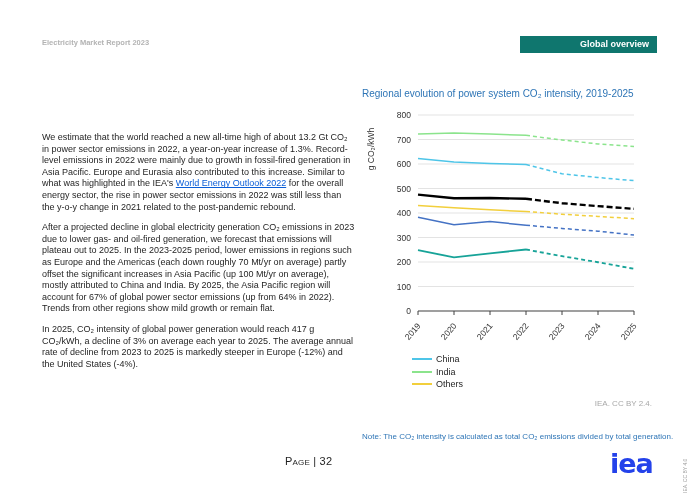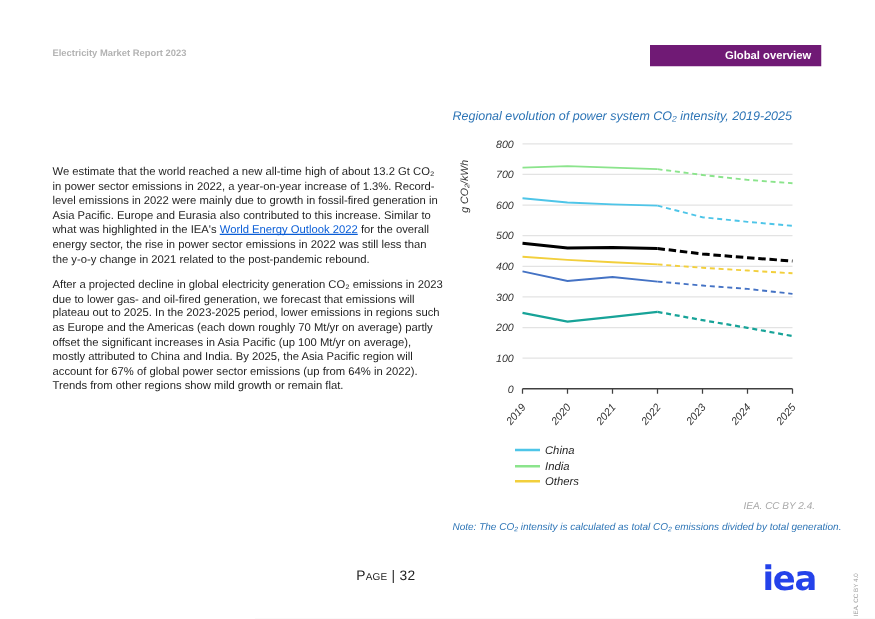--- a/index.html
+++ b/index.html
@@ -4,40 +4,40 @@
 <style>
   html,body{margin:0;padding:0;background:#f2f2f2;}
   .page{
     position:relative;width:700px;height:495px;background:#ffffff;
     font-family:"Liberation Sans","DejaVu Sans",sans-serif;overflow:hidden;
   }
   
   .report-name{position:absolute;left:42px;top:38px;font-size:7.5px;color:#b3b3b3;font-weight:bold;}
   .badge{
     position:absolute;left:520px;top:36px;width:137px;height:17px;line-height:17px;
-    background:#701a75;color:#ffffff;font-size:9px;font-weight:bold;
+    background:#0f766e;color:#ffffff;font-size:9px;font-weight:bold;
     text-align:right;padding-right:8px;box-sizing:border-box;
   }
   .page-title{
     position:absolute;left:42px;top:60px;width:645px;margin:0;
     font-size:13px;font-weight:bold;color:#1c4da0;
   }
   
   .text-col{position:absolute;left:42px;top:90px;width:313px;margin-top:42px;}
   .text-col p{margin:0 0 9px 0;font-size:9px;line-height:11.6px;color:#1f1f1f;text-align:left;}
   .text-col a{color:#0b5ed7;text-decoration:underline;}
   
-  .chart-col{position:absolute;left:362px;top:88px;width:332px;font-style:italic;}
+  .chart-col{position:absolute;left:362px;top:88px;width:332px;}
   .chart-title{font-size:10px;color:#2e75b6;margin:0 0 4px 0;}
   .legend{display:flex;margin-top:6px;padding-left:50px;gap:12px;}
   .legend-col{display:flex;flex-direction:column;width:100px;}
   .legend-item{display:flex;align-items:center;font-size:9px;color:#1f1f1f;height:12.5px;}
   .legend-item .swatch{display:inline-block;width:20px;height:2px;margin-right:4px;flex:none;}
   .attribution{font-size:8px;color:#a8a8a8;text-align:right;padding-right:42px;margin-top:8px;}
-  .note{font-size:8px;color:#2e75b6;margin-top:8px;width:315px;line-height:10.5px;}
+  .note{font-size:8px;color:#2e75b6;margin-top:24px;width:315px;line-height:10.5px;}
   
   .page-number{
     position:absolute;left:285px;top:455px;font-size:11px;color:#1f1f1f;
     font-variant:small-caps;letter-spacing:.2px;text-align:center;
   }
   .iea-logo{
     position:absolute;left:610px;top:448px;font-size:27px;font-weight:bold;
     color:#2442ea;letter-spacing:-1px;font-family:"DejaVu Sans",sans-serif;
   }
   .side-attribution{
@@ -51,20 +51,21 @@
 
 <div class="page">
 
   <span class="report-name">Electricity Market Report 2023</span>
   <div class="badge">Global overview</div>
 
 
   <div class="text-col">
     <p><span>We estimate that the world reached a new all-time high of about 13.2 Gt CO₂ in power sector emissions in 2022, a year-on-year increase of 1.3%. Record-level emissions in 2022 were mainly due to growth in fossil-fired generation in Asia Pacific. Europe and Eurasia also contributed to this increase. Similar to what was highlighted in the IEA's </span><a href="#">World Energy Outlook 2022</a><span> for the overall energy sector, the rise in power sector emissions in 2022 was still less than the y-o-y change in 2021 related to the post-pandemic rebound.</span></p>
     <p>After a projected decline in global electricity generation CO₂ emissions in 2023 due to lower gas- and oil-fired generation, we forecast that emissions will plateau out to 2025. In the 2023-2025 period, lower emissions in regions such as Europe and the Americas (each down roughly 70 Mt/yr on average) partly offset the significant increases in Asia Pacific (up 100 Mt/yr on average), mostly attributed to China and India. By 2025, the Asia Pacific region will account for 67% of global power sector emissions (up from 64% in 2022). Trends from other regions show mild growth or remain flat.</p>
+    <p>In 2025, CO₂ intensity of global power generation would reach 417 g CO₂/kWh, a decline of 3% on average each year to 2025. The average annual rate of decline from 2023 to 2025 is markedly steeper in Europe (-12%) and the United States (-4%).</p>
   </div>
 
   <div class="chart-col">
     <div class="chart-title">Regional evolution of power system CO₂ intensity, 2019-2025</div>
     <svg id="chart" width="332" height="240" viewBox="0 0 332 240">
         <text x="49" y="211" text-anchor="end" font-size="8.5" fill="#333">0</text>
         <line x1="56" y1="183.5" x2="272" y2="183.5" stroke="#e3e3e3" stroke-width="1"></line>
         <text x="49" y="186.5" text-anchor="end" font-size="8.5" fill="#333">100</text>
         <line x1="56" y1="159" x2="272" y2="159" stroke="#e3e3e3" stroke-width="1"></line>
         <text x="49" y="162" text-anchor="end" font-size="8.5" fill="#333">200</text>

